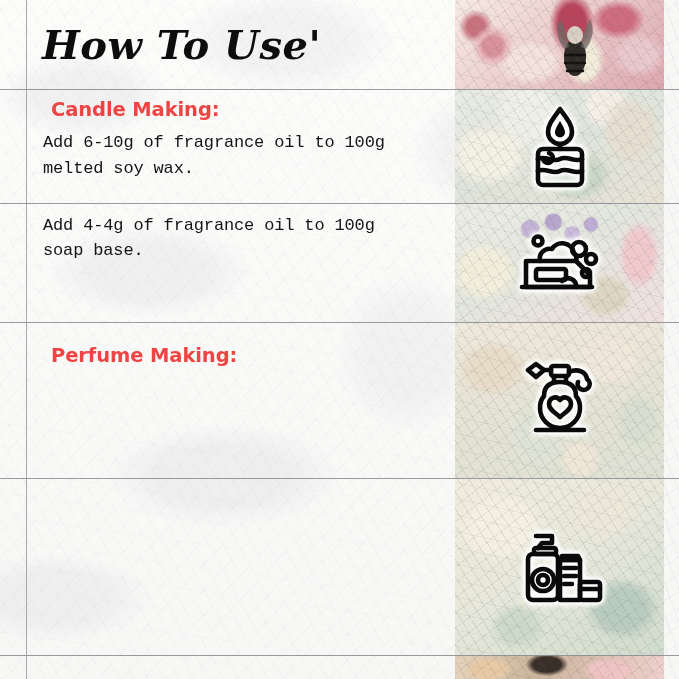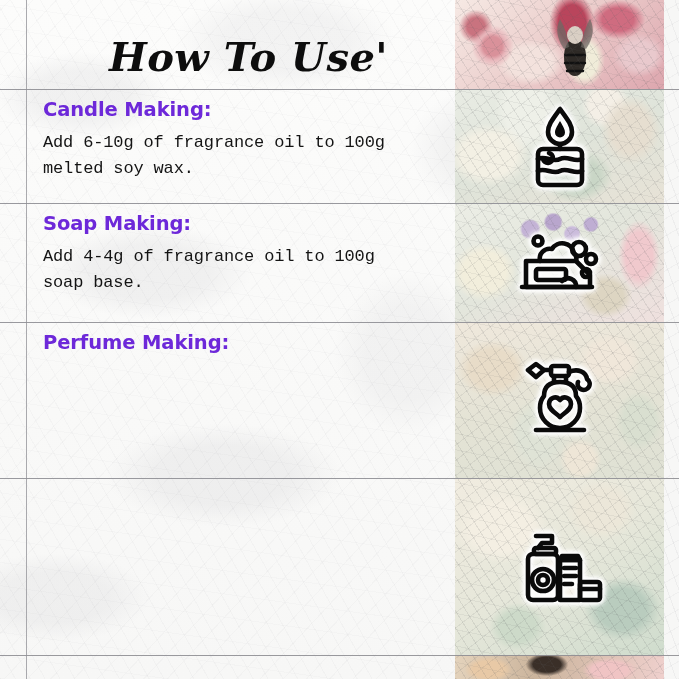--- a/index.html
+++ b/index.html
@@ -179,26 +179,25 @@
     width: 679px;
     height: 1px;
     background: #8e8e93;
     opacity: .9;
   }
 
   
   .header {
     position: absolute;
     left: 26px;
-    top: 12px;
+    top: 0;
     width: 429px;
     height: 89px;
     display: flex;
     align-items: center;
-    justify-content: center;
   }
   .title {
     font-family: "DejaVu Serif", serif;
     font-style: italic;
     font-size: 40px;
     font-weight: 700;
     color: #0d0d0d;
     letter-spacing: .5px;
     padding-left: 16px;
     line-height: 1;
@@ -210,23 +209,23 @@
     position: absolute;
     left: 26px;
     width: 429px;
     padding: 9px 10px 0 17px;
     box-sizing: border-box;
   }
   .row-heading {
     font-family: "DejaVu Sans", sans-serif;
     font-size: 19.5px;
     font-weight: 700;
-    color: #6d28d9;
+    color: #ef4444;
     letter-spacing: -0.1px;
-    margin: 0 0 9px 0;
+    margin: 0 0 9px 8px;
     line-height: 1.15;
   }
   .row-body {
     font-family: Liberation Mono, monospace;
     font-size: 17px;
     font-weight: 400;
     color: #141414;
     line-height: 1.48;
     letter-spacing: -0.15px;
     margin: 0;
@@ -287,26 +286,25 @@
     <div class="title">How To Use'</div>
   </div>
 
   <div class="row" style="top:90px">
     <p class="row-heading">Candle Making:</p>
     <p class="row-body">Add 6-10g of fragrance oil to 100g
 melted soy wax.</p>
   </div>
 
   <div class="row" style="top:204px">
-    <p class="row-heading">Soap Making:</p>
     <p class="row-body">Add 4-4g of fragrance oil to 100g
 soap base.</p>
   </div>
 
-  <div class="row" style="top:323px">
+  <div class="row" style="top:336px">
     <p class="row-heading">Perfume Making:</p>
   </div>
 
 
   <div class="icon-well" style="top:89px;height:114px">
     <svg width="82" height="90" viewBox="0 0 82 90" fill="none">
       <g stroke="#0a0a0a" stroke-width="4.6" stroke-linecap="round" stroke-linejoin="round" fill="none">
         <path d="M41 8 C33 19 29 24 29 31 a12 12 0 0 0 24 0 C53 24 49 19 41 8Z"></path>
         <path d="M41 20 C37.5 26 36 28.5 36 31.5 a5 5 0 0 0 10 0 C46 28.5 44.5 26 41 20Z" fill="#0a0a0a" stroke="none"></path>
         <path d="M41 43 v5"></path>

